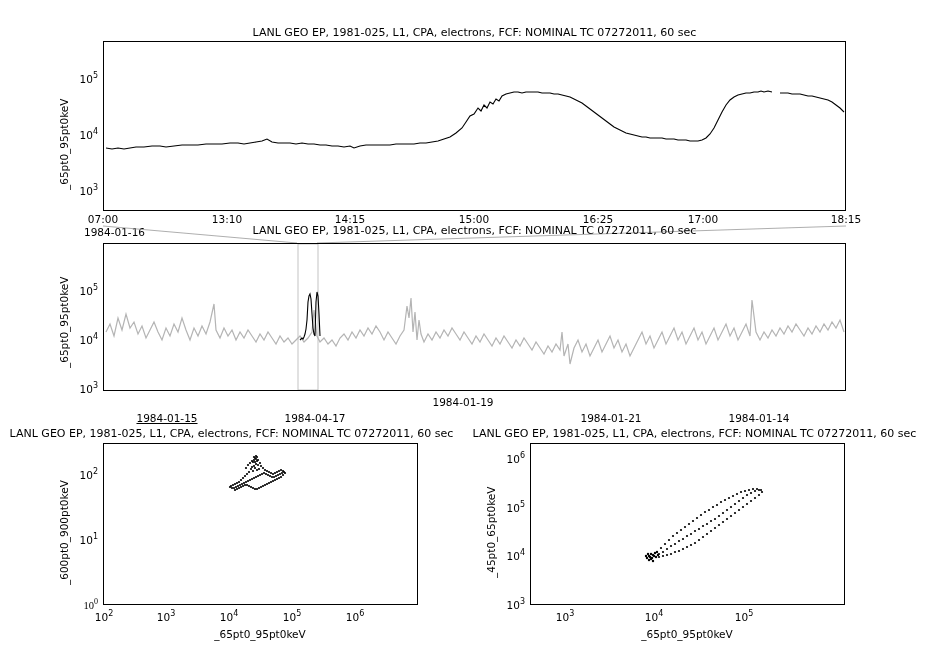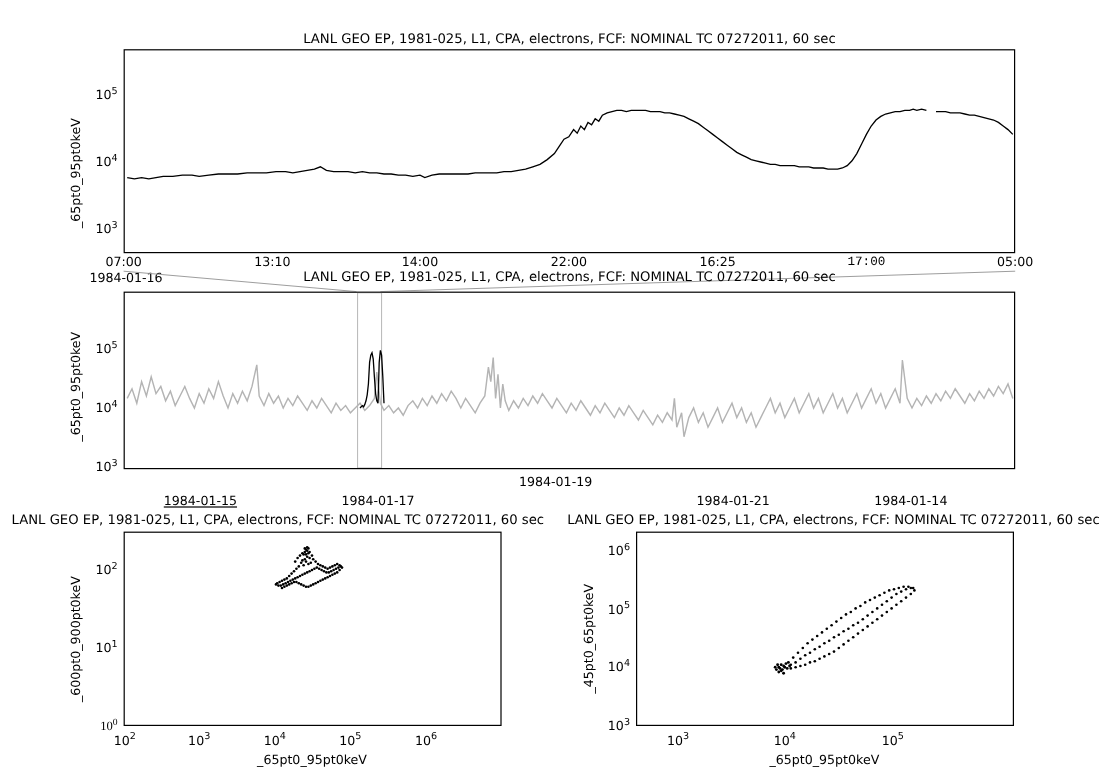--- a/index.html
+++ b/index.html
@@ -89,27 +89,27 @@
         <polyline fill="none" stroke="#000000" stroke-width="1.1" points="676,51 680,51 684,51 688,52 692,52 696,52 700,53 704,54 708,54 712,55 716,56 720,57 724,58 728,60 732,63 736,66 740,70"></polyline>
       </svg>
     </div>
 
     <div class="tick-label-y" style="left:62px; top:183px; width:36px;"><span>10</span><span class="sup">3</span></div>
     <div class="tick-label-y" style="left:62px; top:127px; width:36px;"><span>10</span><span class="sup">4</span></div>
     <div class="tick-label-y" style="left:62px; top:71px; width:36px;"><span>10</span><span class="sup">5</span></div>
 
     <div class="tick-label-x" style="left:80px; top:213px; width:46px;">07:00</div>
     <div class="tick-label-x" style="left:204px; top:213px; width:46px;">13:10</div>
-    <div class="tick-label-x" style="left:327px; top:213px; width:46px;">14:00</div>
-    <div class="tick-label-x" style="left:451px; top:213px; width:46px;">22:00</div>
+    <div class="tick-label-x" style="left:327px; top:213px; width:46px;">14:15</div>
+    <div class="tick-label-x" style="left:451px; top:213px; width:46px;">15:00</div>
     <div class="tick-label-x" style="left:575px; top:213px; width:46px;">16:25</div>
-    <div class="tick-label-x" style="left:699px; top:213px; width:46px;font-family:Liberation Mono, monospace;">17:00</div>
-    <div class="tick-label-x" style="left:823px; top:213px; width:46px;">05:00</div>
-
-    <div class="tick-label-x" style="left:65px; top:226px; width:80px; text-align:center;">1984-01-16</div>
+    <div class="tick-label-x" style="left:680px; top:213px; width:46px;">17:00</div>
+    <div class="tick-label-x" style="left:823px; top:213px; width:46px;">18:15</div>
+
+    <div class="tick-label-x" style="left:65px; top:226px; width:80px; text-align:right;">1984-01-16</div>
 
     <div class="axis-label-y" style="left:58px; top:190px;">_65pt0_95pt0keV</div>
   </div>
 
   <svg class="connector" style="left:0; top:0; width:926px; height:647px;">
     <line x1="103" y1="226" x2="297" y2="243" stroke="#999999" stroke-width="0.8"></line>
     <line x1="846" y1="226" x2="317" y2="243" stroke="#999999" stroke-width="0.8"></line>
   </svg>
 
   <div class="panel">
@@ -124,21 +124,21 @@
 
         <polyline fill="none" stroke="#000000" stroke-width="1.1" points="196,96 197,95 198,94 199,95 200,93 201,90 202,85 203,76 204,58 205,52 206,50 207,55 208,70 209,84 210,90 211,92 212,58 213,48 214,52 215,70 216,92"></polyline>
       </svg>
     </div>
 
     <div class="tick-label-y" style="left:62px; top:381px; width:36px;"><span>10</span><span class="sup">3</span></div>
     <div class="tick-label-y" style="left:62px; top:332px; width:36px;"><span>10</span><span class="sup">4</span></div>
     <div class="tick-label-y" style="left:62px; top:283px; width:36px;"><span>10</span><span class="sup">5</span></div>
 
     <div class="tick-label-x" style="left:117px; top:412px; width:100px;text-decoration:underline;">1984-01-15</div>
-    <div class="tick-label-x" style="left:265px; top:412px; width:100px;">1984-01-17</div>
+    <div class="tick-label-x" style="left:265px; top:412px; width:100px;">1984-04-17</div>
     <div class="tick-label-x" style="left:413px; top:396px; width:100px;">1984-01-19</div>
     <div class="tick-label-x" style="left:561px; top:412px; width:100px;">1984-01-21</div>
     <div class="tick-label-x" style="left:709px; top:412px; width:100px;">1984-01-14</div>
 
     <div class="axis-label-y" style="left:58px; top:368px;">_65pt0_95pt0keV</div>
   </div>
 
   <div class="panel">
     <div class="plot-title" style="left:0px; top:427px; width:463px;">LANL GEO EP, 1981-025, L1, CPA, electrons, FCF: NOMINAL TC 07272011, 60 sec</div>
 

